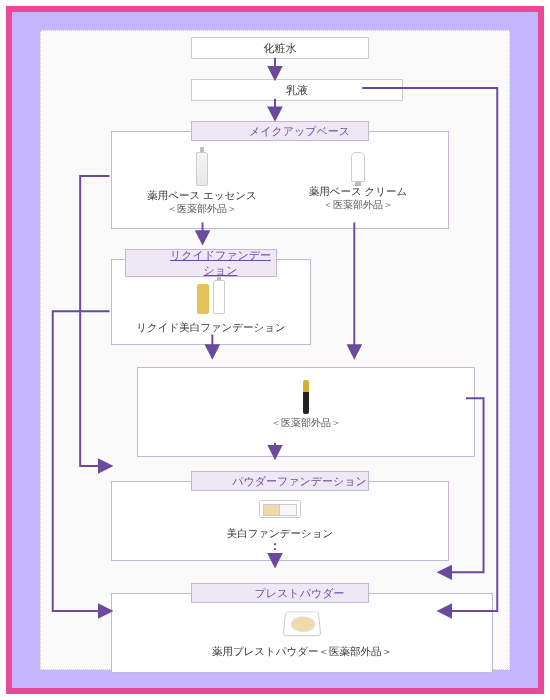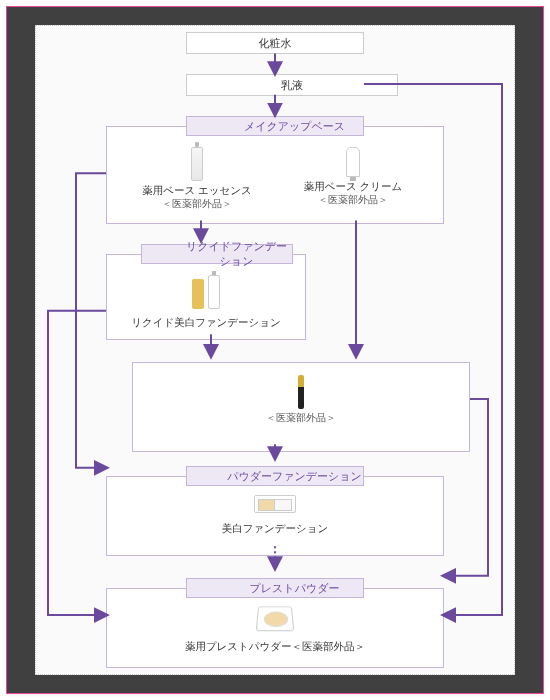--- a/index.html
+++ b/index.html
@@ -6,22 +6,22 @@
   body {
     font-family: "Hiragino Kaku Gothic Pro", "Meiryo", sans-serif;
     background: #fff;
     width: 550px;
     height: 700px;
     position: relative;
   }
   .frame {
     position: absolute;
     inset: 6px;
-    border: 1px solid #ec4899;
-    background: #404040;
+    border: 6px solid #ec4899;
+    background: #c4b5fd;
     box-shadow: 0 1px 3px rgba(0,0,0,0.08);
   }
   .inner {
     position: absolute;
     inset: 18px 28px 18px 28px;
     border: 1px dotted #ccc;
     background: #fafafa;
   }
   .box {
     position: absolute;
@@ -172,42 +172,42 @@
 
     <div class="section-body" style="left:70px; top:228px; width:200px; height:86px;">
       <div style="position:absolute; left:0; right:0; top:20px; text-align:center;">
         <span class="liquid-pair">
           <span class="gold"></span>
             <span class="white"></span>
         </span>
         <div class="product-label" style="margin-top:4px;">リクイド美白ファンデーション</div>
       </div>
     </div>
-    <div class="section-header" style="left:105px; top:218px; width:152px; height:20px;">
+    <div class="section-header" style="left:84px; top:218px; width:152px; height:28px;text-decoration:underline;">
       <span>リクイドファンデーション</span>
     </div>
 
     <div class="section-body" style="left:96px; top:336px; width:338px; height:90px;">
       <div style="position:absolute; left:0; right:0; top:12px; text-align:center;">
         <span class="stick"></span>
         <div class="product-sub">＜医薬部外品＞</div>
       </div>
     </div>
 
     <div class="section-body" style="left:70px; top:450px; width:338px; height:80px;">
       <div style="position:absolute; left:0; right:0; top:18px; text-align:center;">
         <span class="compact"></span>
         <div class="product-label" style="margin-top:6px;">美白ファンデーション</div>
       </div>
     </div>
     <div class="section-header" style="left:150px; top:440px; width:178px; height:20px;">
       <span>パウダーファンデーション</span>
     </div>
 
-    <div class="section-body" style="left:70px; top:562px; width:338px; height:80px;">
+    <div class="section-body" style="left:70px; top:562px; width:382px; height:80px;">
       <div style="position:absolute; left:0; right:0; top:16px; text-align:center;">
         <span class="press-compact"></span>
         <div class="product-label" style="margin-top:6px;">薬用プレストパウダー＜医薬部外品＞</div>
       </div>
     </div>
     <div class="section-header" style="left:150px; top:552px; width:178px; height:20px;">
       <span>プレストパウダー</span>
     </div>
 
     <svg class="arrows" viewBox="0 0 478 660" preserveAspectRatio="none">

